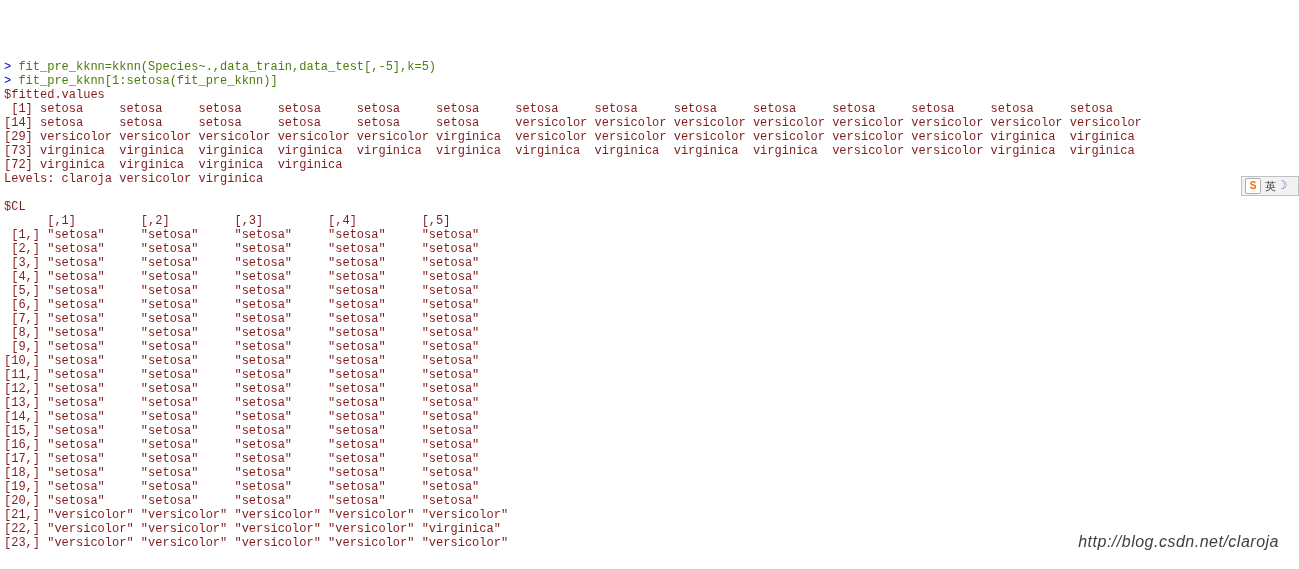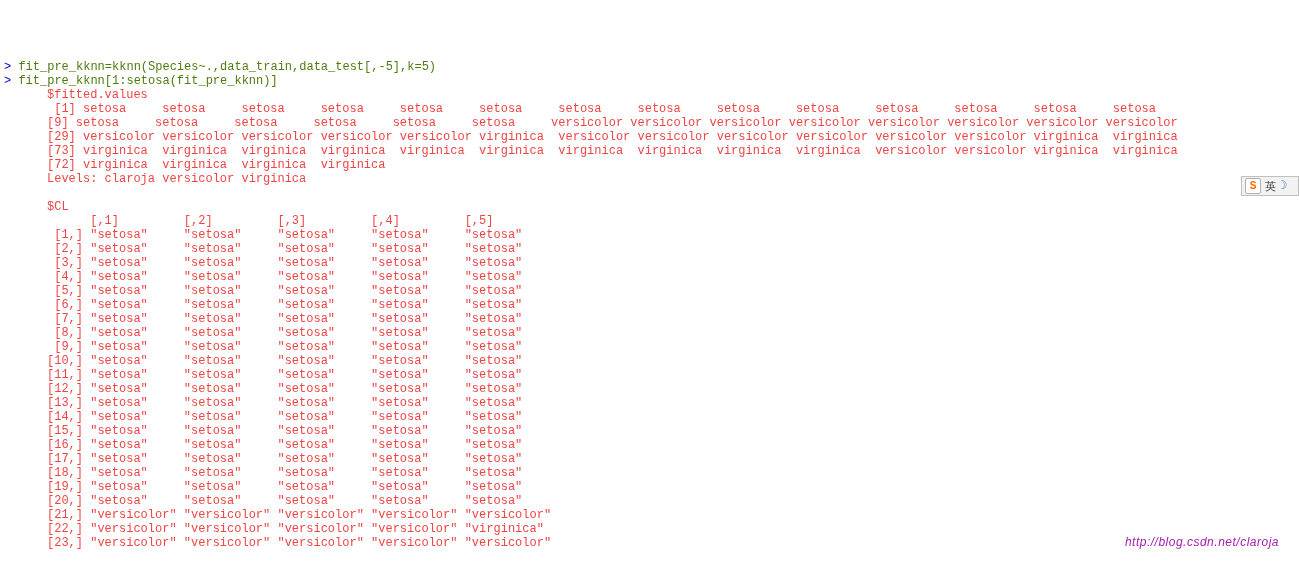--- a/index.html
+++ b/index.html
@@ -11,28 +11,28 @@
     background: #ffffff;
     color: #0000cc;
     white-space: pre;
     overflow: hidden;
     width: 1299px;
     height: 569px;
     box-sizing: border-box;
   }
   .prompt { color: #0000cc; }
   .cmd { color: #4d7c0f; }
-  .out { color: #ef4444; margin-left: 43px; }
+  .out { color: #7f1d1d; }
   .watermark {
     position: absolute;
     bottom: 20px;
     right: 20px;
-    color: #a21caf;
+    color: #404040;
     font-family: Arial, sans-serif;
-    font-size: 12px;
+    font-size: 16px;
     font-style: italic;
     letter-spacing: 0.5px;
   }
   .ime-bar {
     position: absolute;
     top: 176px;
     right: 0;
     width: 58px;
     height: 20px;
     background: #f2f2f2;
@@ -61,21 +61,21 @@
 </style>
 </head>
 <body>
 
 
 
 <div id="console"><span class="prompt">&gt; </span><span class="cmd">fit_pre_kknn=kknn(Species~.,data_train,data_test[,-5],k=5)</span>
 <span class="prompt">&gt; </span><span class="cmd">fit_pre_kknn[1:setosa(fit_pre_kknn)]</span>
 <span class="out">$fitted.values</span>
 <span class="out"> [1] setosa     setosa     setosa     setosa     setosa     setosa     setosa     setosa     setosa     setosa     setosa     setosa     setosa     setosa</span>
-<span class="out">[9] setosa     setosa     setosa     setosa     setosa     setosa     versicolor versicolor versicolor versicolor versicolor versicolor versicolor versicolor</span>
+<span class="out">[14] setosa     setosa     setosa     setosa     setosa     setosa     versicolor versicolor versicolor versicolor versicolor versicolor versicolor versicolor</span>
 <span class="out">[29] versicolor versicolor versicolor versicolor versicolor virginica  versicolor versicolor versicolor versicolor versicolor versicolor virginica  virginica</span>
 <span class="out">[73] virginica  virginica  virginica  virginica  virginica  virginica  virginica  virginica  virginica  virginica  versicolor versicolor virginica  virginica</span>
 <span class="out">[72] virginica  virginica  virginica  virginica</span>
 <span class="out">Levels: claroja versicolor virginica</span>
 
 <span class="out">$CL</span>
 <span class="out">      [,1]         [,2]         [,3]         [,4]         [,5]</span>
 <span class="out"> [1,] "setosa"     "setosa"     "setosa"     "setosa"     "setosa"</span>
 <span class="out"> [2,] "setosa"     "setosa"     "setosa"     "setosa"     "setosa"</span>
 <span class="out"> [3,] "setosa"     "setosa"     "setosa"     "setosa"     "setosa"</span>

